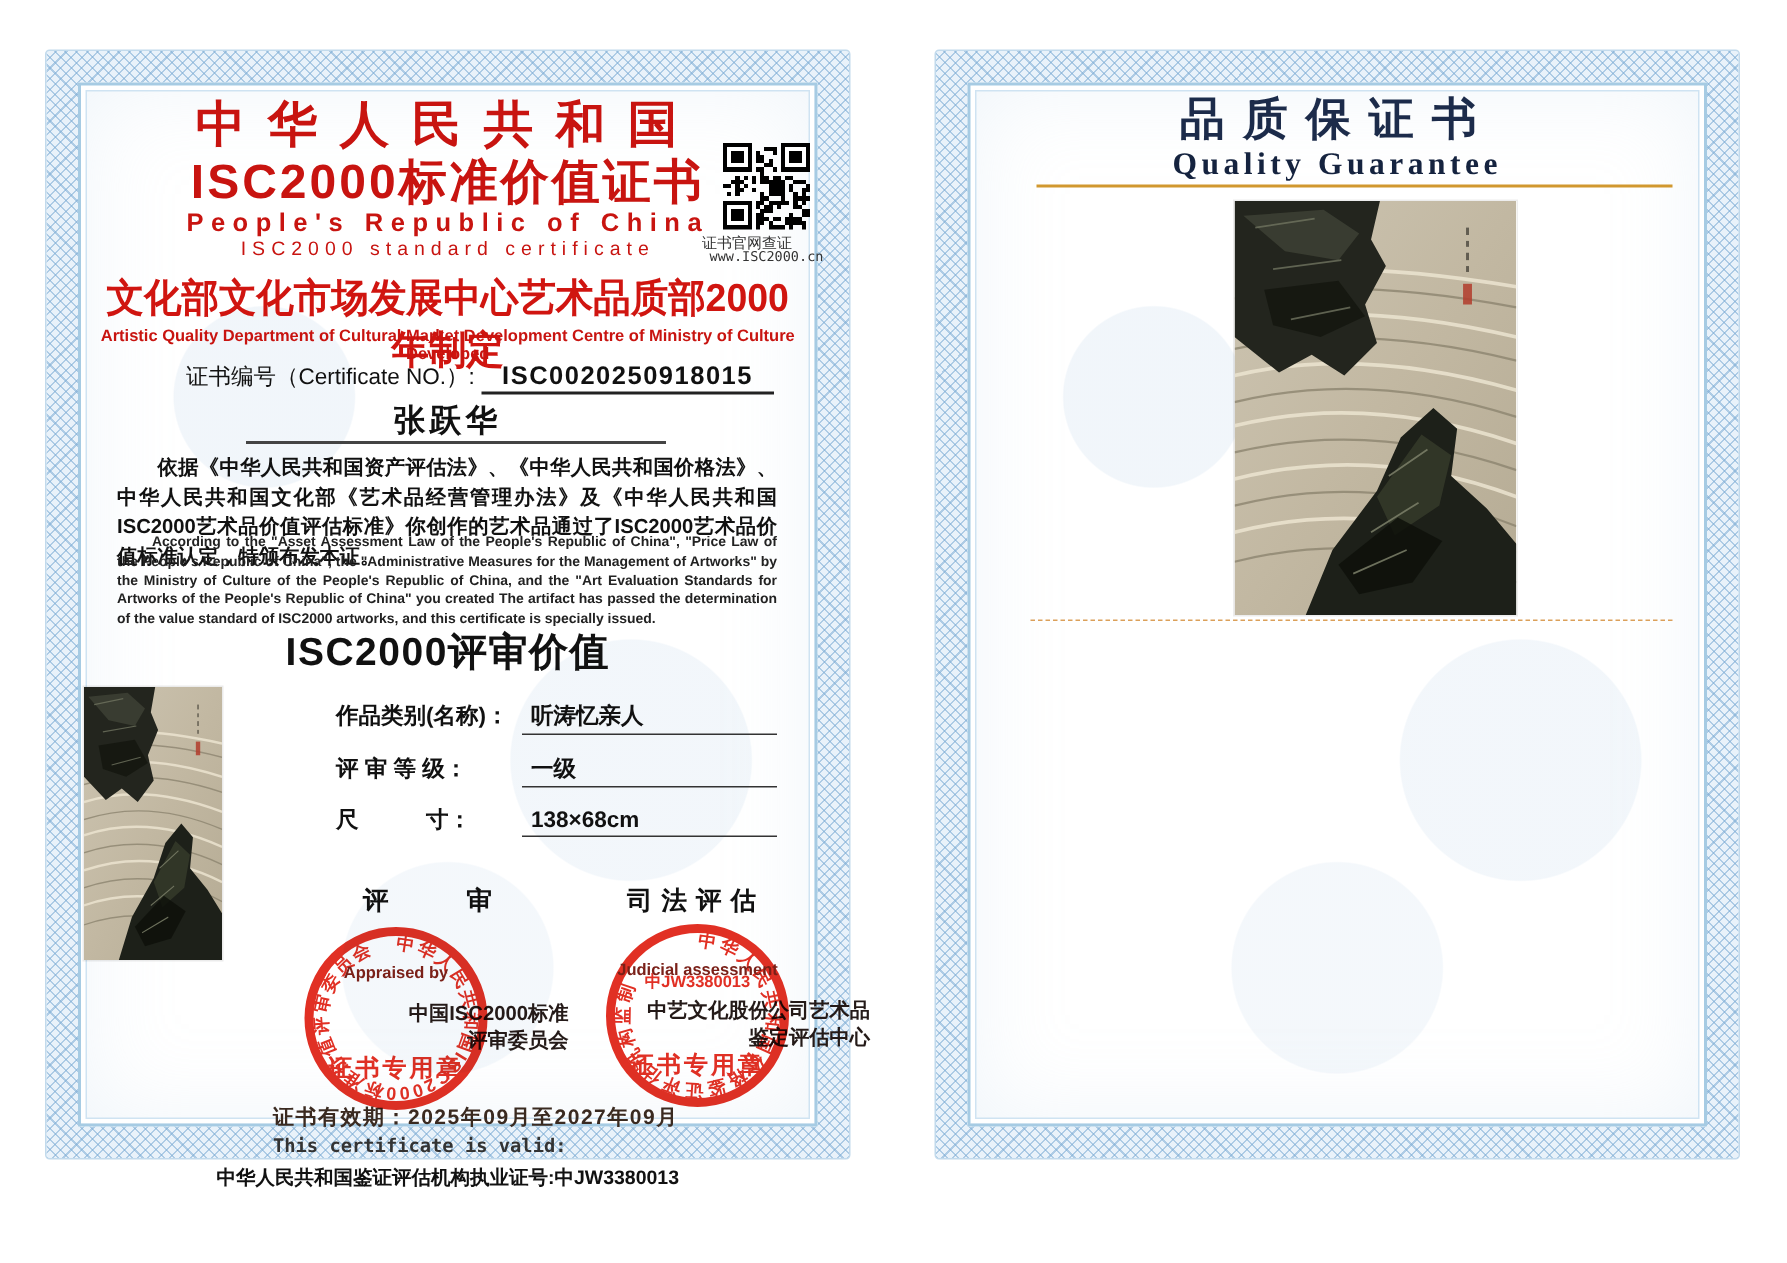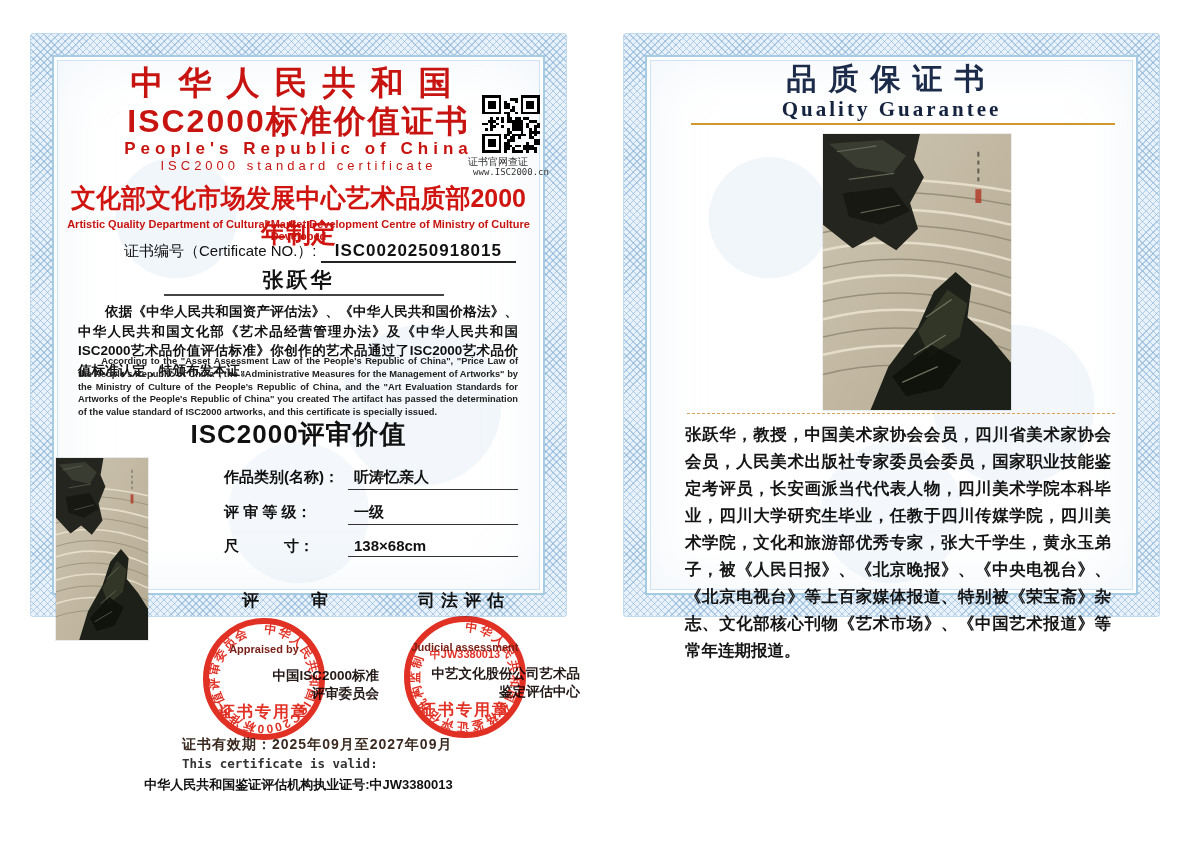--- a/index.html
+++ b/index.html
@@ -1,18 +1,18 @@
 <!DOCTYPE html>
 <html><head>
 <meta charset="utf-8">
 <style>
   html,body{margin:0;padding:0;}
   body{width:1191px;height:842px;position:relative;background:#ffffff;overflow:hidden;
        font-family:"Liberation Sans",sans-serif;-webkit-font-smoothing:antialiased;}
-  .page{position:absolute;top:33px;height:584px;width:537px;}
+  .page{position:absolute;top:33px;height:740px;width:537px;}
   #page-left{left:30px;}
   #page-right{left:623px;}
   .lace{position:absolute;inset:0;
     background:
       repeating-linear-gradient(45deg, rgba(125,172,212,.55) 0 1px, rgba(0,0,0,0) 1px 5px),
       repeating-linear-gradient(-45deg, rgba(125,172,212,.55) 0 1px, rgba(0,0,0,0) 1px 5px),
       linear-gradient(#e9f2fa,#e9f2fa);
     border:1px solid #c2daec;border-radius:3px;}
   .inner{position:absolute;inset:22px;background:#ffffff;
     border:2px solid #a6cbe3;
@@ -369,15 +369,14 @@
 <div class="page" id="page-right">
   <div class="lace"></div>
   <div class="inner">
     <div class="abs ctr rt1">品质保证书</div>
     <div class="abs ctr rt2">Quality  Guarantee</div>
     <div class="abs gold-line"></div>
     <svg class="abs art-large">
         <use href="#artwork" width="188" height="276"></use>
       </svg>
     <div class="abs dash-line"></div>
-    <div class="abs bio">张跃华，教授，中国美术家协会会员，四川省美术家协会会员，人民美术出版社专家委员会委员，国家职业技能鉴定考评员，长安画派当代代表人物，四川美术学院本科毕业，四川大学研究生毕业，任教于四川传媒学院，四川美术学院，文化和旅游部优秀专家，张大千学生，黄永玉弟子，被《人民日报》、《北京晚报》、《中央电视台》、《北京电视台》等上百家媒体报道、特别被《荣宝斋》杂志、文化部核心刊物《艺术市场》、《中国艺术报道》等常年连期报道。</div>
   </div>
 </div>
 
 </body></html>

